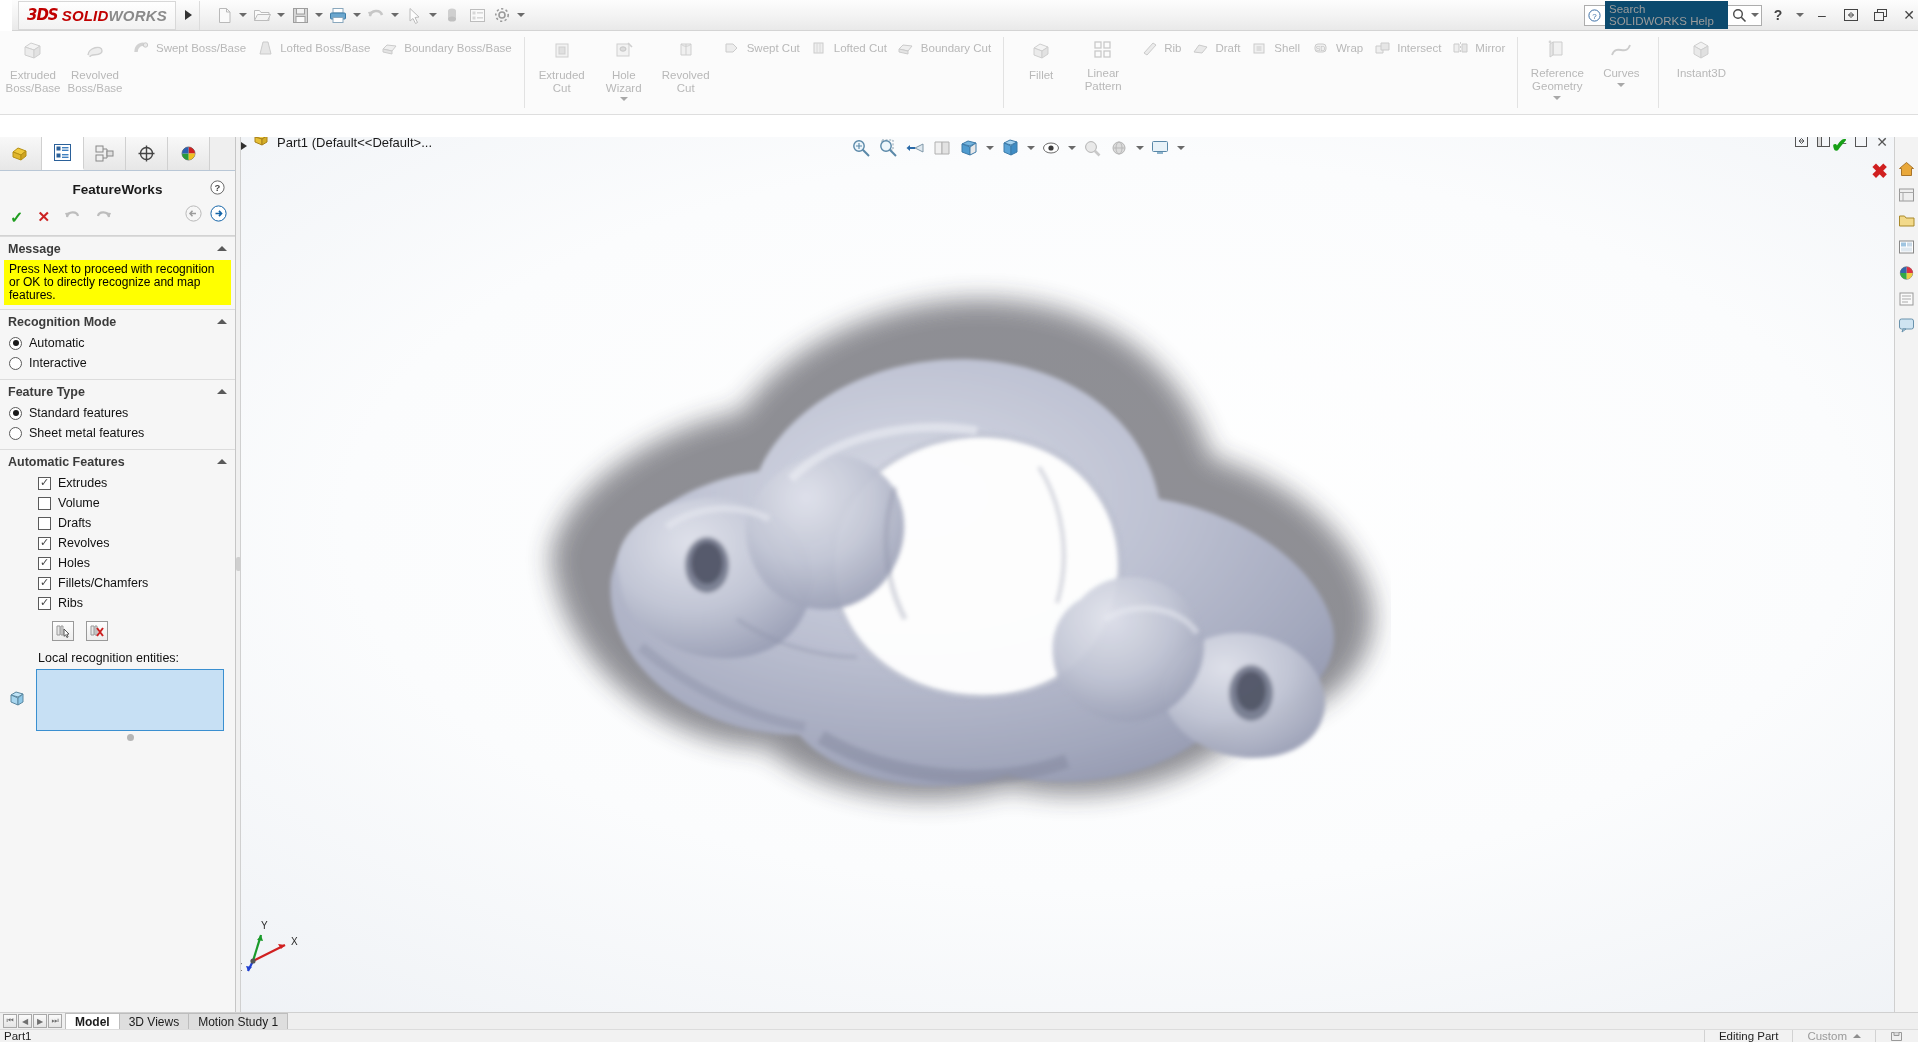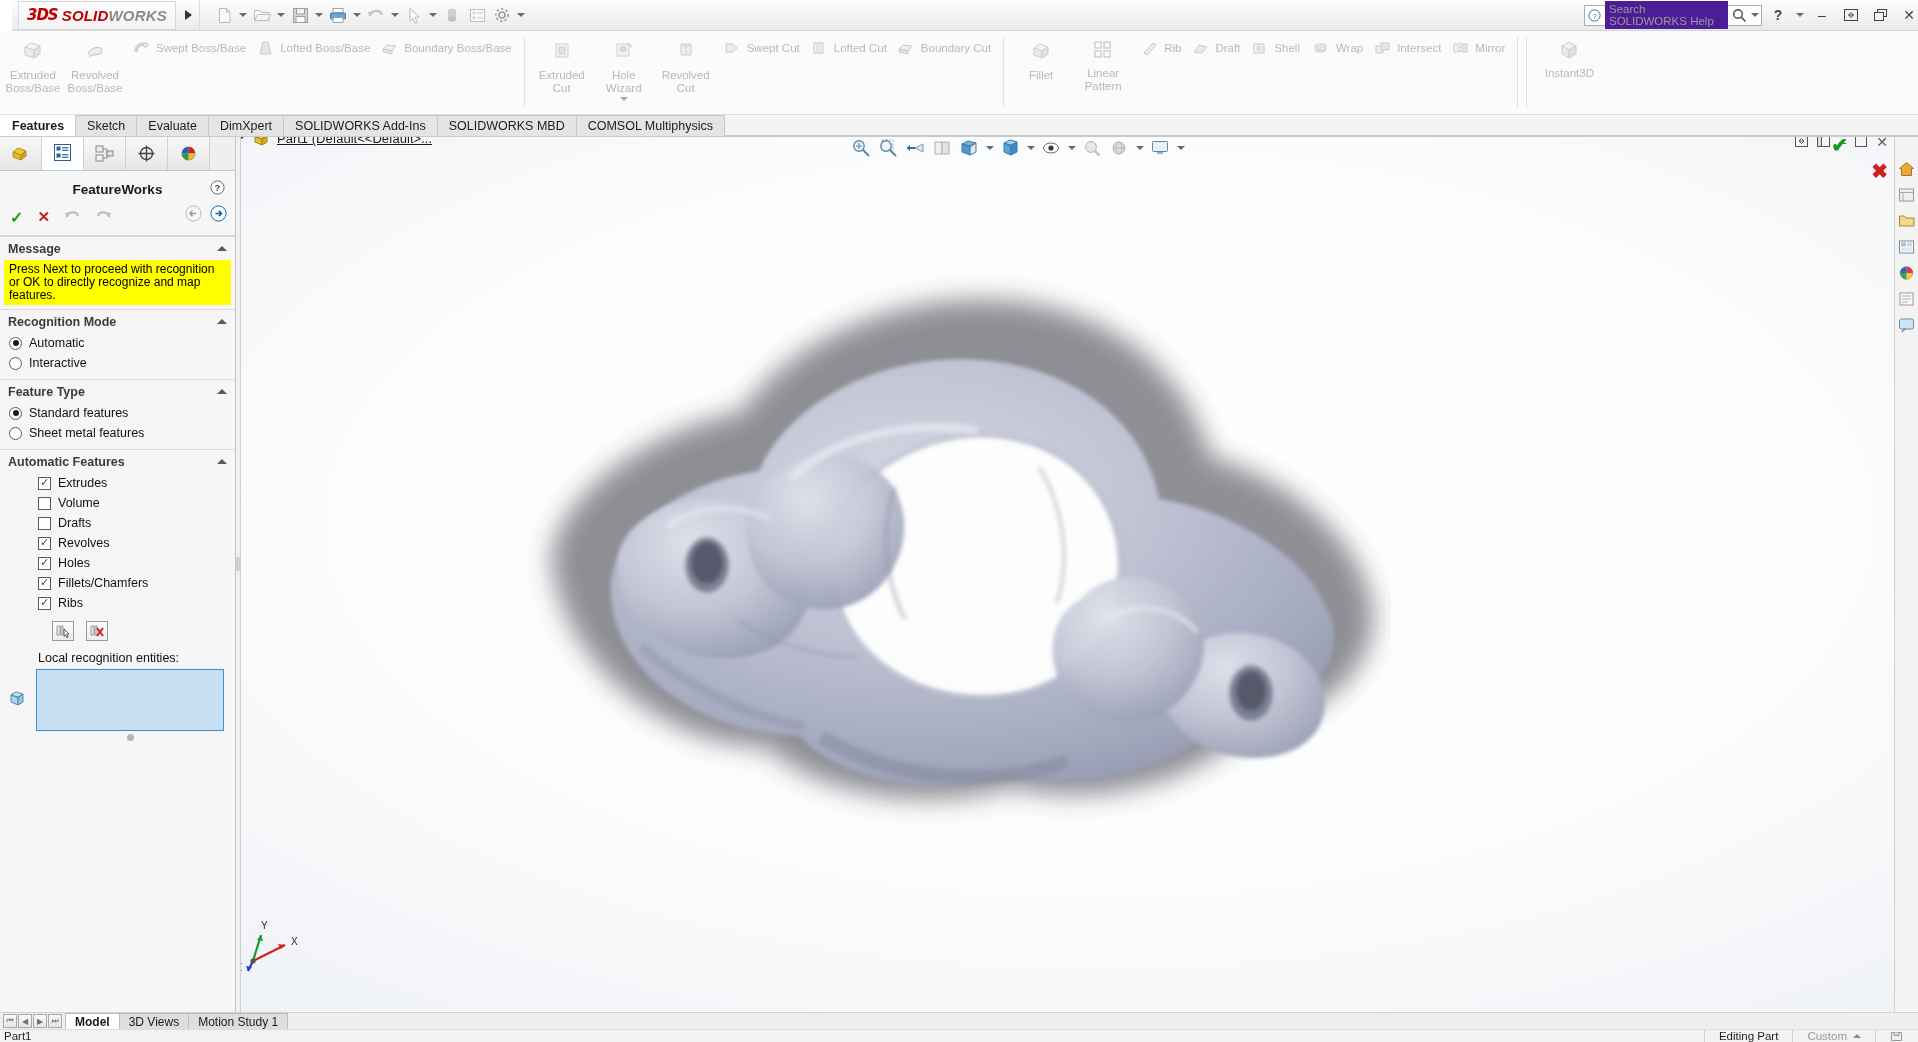--- a/index.html
+++ b/index.html
@@ -46,21 +46,21 @@
   .caret-dn { width:0;height:0;border-top:4px solid #6a6a6a;border-left:4px solid transparent;border-right:4px solid transparent;}
   .title-center {
     position:absolute; left:0; right:0; text-align:center;
     font-size: 13px; color:#1a1a1a; pointer-events:none;
   }
   .tb-right { margin-left:auto; display:flex; align-items:center; gap:3px; padding-right:8px; }
   .searchbox {
     width: 178px; height: 21px; border:1px solid #adadad; background:#fff;
     display:flex; align-items:center; gap:4px; padding:0 2px 0 3px;
   }
-  .searchbox .ph { font-size:11.5px; color:#9b9b9b; background:#4c1d95; padding:2px 4px; flex:1;}
+  .searchbox .ph { font-size:11.5px; color:#9b9b9b; background:#0c4a6e; padding:2px 4px; flex:1;}
   .win-btn { width: 26px; height:24px; display:flex;align-items:center;justify-content:center; color:#444; font-size:14px;}
 
   
   .ribbon {
     position:absolute; left:0; top:31px; width:1918px; height:84px;
     background:#fbfbfb; border-bottom:1px solid #dedede;
     display:flex; align-items:stretch;
   }
   .rgroup { display:flex; align-items:stretch; padding: 2px 2px; }
   .rsep { width:1px; background:#e2e2e2; margin:6px 4px; }
@@ -149,21 +149,21 @@
     position:absolute; left:241px; top:137px; right:24px; bottom:29px;
     background: radial-gradient(ellipse 120% 110% at 52% 44%, #ffffff 0%, #fbfcfd 38%, #eef1f5 70%, #e2e7ee 100%);
     overflow:hidden;
   }
   .vp-toolbar {
     position:absolute; left:608px; top:-4px; display:flex; align-items:center; gap:3px; height:30px;
   }
   .vp-tbtn { width:24px;height:24px; display:flex;align-items:center;justify-content:center;}
   .vp-dd { width:11px;height:24px; display:flex;align-items:center;justify-content:center;}
   .vp-win-btns { position:absolute; right:6px; top:-3px; display:flex; gap:9px; align-items:center; color:#555;}
-  .tree-root { position:absolute; left:-18px; top:-5px; display:flex; align-items:flex-start; gap:6px; font-size:13px; color:#1a1a1a;text-decoration:underline; }
+  .tree-root { position:absolute; left:-18px; top:-5px; display:flex; align-items:flex-end; gap:6px; font-size:13px; color:#1a1a1a; }
   .tree-tri { width:0;height:0;border-left:6px solid #303030;border-top:4px solid transparent;border-bottom:4px solid transparent;}
   .ok-check { position:absolute; right:46px; top:-4px; color:#17a017; font-size:20px; font-weight:bold;}
   .cancel-x { position:absolute; right:6px; top:22px; color:#d02020; font-size:20px; font-weight:bold;}
   .triad { position:absolute; left:-20px; bottom:30px; }
 
   
   .taskpane {
     position:absolute; right:0; top:137px; width:24px; bottom:29px;
     background:#f3f3f3; border-left:1px solid #cfcfcf;
     display:flex; flex-direction:column; align-items:center; padding-top:22px; gap:7px;
@@ -527,46 +527,59 @@
                 <path d="M10 4h5v8h-5z" fill="#e6e6e6" stroke="#cbcbcb"></path>
                 <path d="M8.5 2v12" stroke="#cfcfcf" stroke-dasharray="2 2"></path>
               </svg>
           </span>
           <span>Mirror</span>
         </div>
       </div>
     </div>
     <div class="rsep"></div>
 
+    <div class="rgroup">
+      <div class="big-btn" style="width:66px">
+        <span class="ic">
+          <svg width="26" height="22" viewBox="0 0 26 22">
+              <path d="M9 3h9v13H9z" fill="#f1f1f1" stroke="#cdcdcd"></path>
+              <path d="M9 3l-3 2v13l3-2z" fill="#e6e6e6" stroke="#cdcdcd"></path>
+              <circle cx="6" cy="3" r="1.4" fill="#d6d6d6"></circle>
+            </svg>
+        </span>
+        <span style="white-space:pre-line">Reference
+Geometry</span>
+        <div class="ribbon-dd" style="margin-top:3px;"></div>
+      </div>
+      <div class="big-btn">
+        <span class="ic">
+          <svg width="26" height="22" viewBox="0 0 26 22">
+              <path d="M4 16c4-12 14 2 18-10" fill="none" stroke="#cccccc" stroke-width="1.8"></path>
+            </svg>
+        </span>
+        <span style="white-space:pre-line">Curves</span>
+        <div class="ribbon-dd" style="margin-top:3px;"></div>
+      </div>
+    </div>
     <div class="rsep"></div>
 
     <div class="rgroup">
       <div class="big-btn" style="width:72px">
         <span class="ic">
           <svg width="26" height="22" viewBox="0 0 26 22">
               <path d="M6 7l7-4 7 4-7 4z" fill="#f2f2f2" stroke="#cfcfcf"></path>
               <path d="M6 7v8l7 4v-8z" fill="#e9e9e9" stroke="#cfcfcf"></path>
               <path d="M13 11v8l7-4V7z" fill="#e0e0e0" stroke="#cfcfcf"></path>
             </svg>
         </span>
         <span>Instant3D</span>
       </div>
     </div>
   </div>
 
-  <div class="tabstrip">
-    <div class="tab active">Features</div>
-    <div class="tab">Sketch</div>
-    <div class="tab">Evaluate</div>
-    <div class="tab">DimXpert</div>
-    <div class="tab">SOLIDWORKS Add-Ins</div>
-    <div class="tab">SOLIDWORKS MBD</div>
-    <div class="tab">COMSOL Multiphysics</div>
-    <div class="tab-filler"></div>
-  </div>
 
   <div class="leftpanel">
 
     <div class="pm-tabs">
       <div class="pm-tab">
         <svg width="22" height="20" viewBox="0 0 22 20">
             <path d="M3 8l5-4 8 3-5 4z" fill="#f0c93c" stroke="#b58f12"></path>
             <path d="M3 8v5l8 3v-5z" fill="#e0b62c" stroke="#b58f12"></path>
             <path d="M11 11v5l5-4V7z" fill="#cfa422" stroke="#b58f12"></path>
           </svg>

